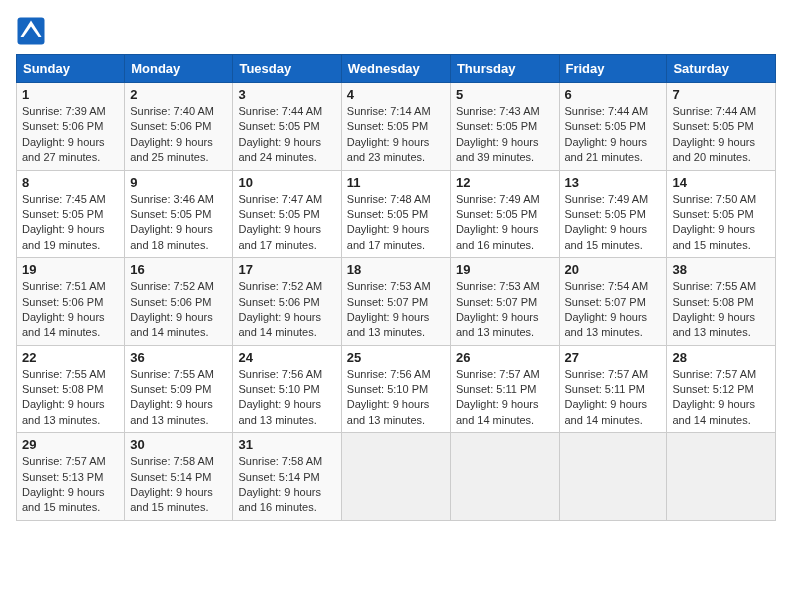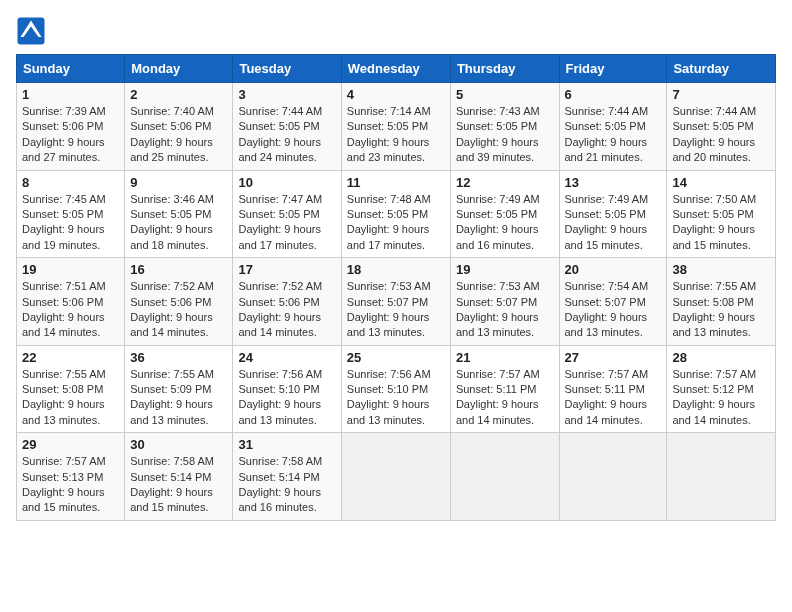--- a/index.html
+++ b/index.html
@@ -327,21 +327,21 @@
       </td>
         <td>
         <span class="day-number">25</span>
         <div class="day-info">
           <span>Sunrise: 7:56 AM</span><br>
           <span>Sunset: 5:10 PM</span><br>
           <span>Daylight: 9 hours and 13 minutes.</span>
         </div>
       </td>
         <td>
-        <span class="day-number">21</span>
+        <span class="day-number">26</span>
         <div class="day-info">
           <span>Sunrise: 7:57 AM</span><br>
           <span>Sunset: 5:11 PM</span><br>
           <span>Daylight: 9 hours and 14 minutes.</span>
         </div>
       </td>
         <td>
         <span class="day-number">27</span>
         <div class="day-info">
           <span>Sunrise: 7:57 AM</span><br>

